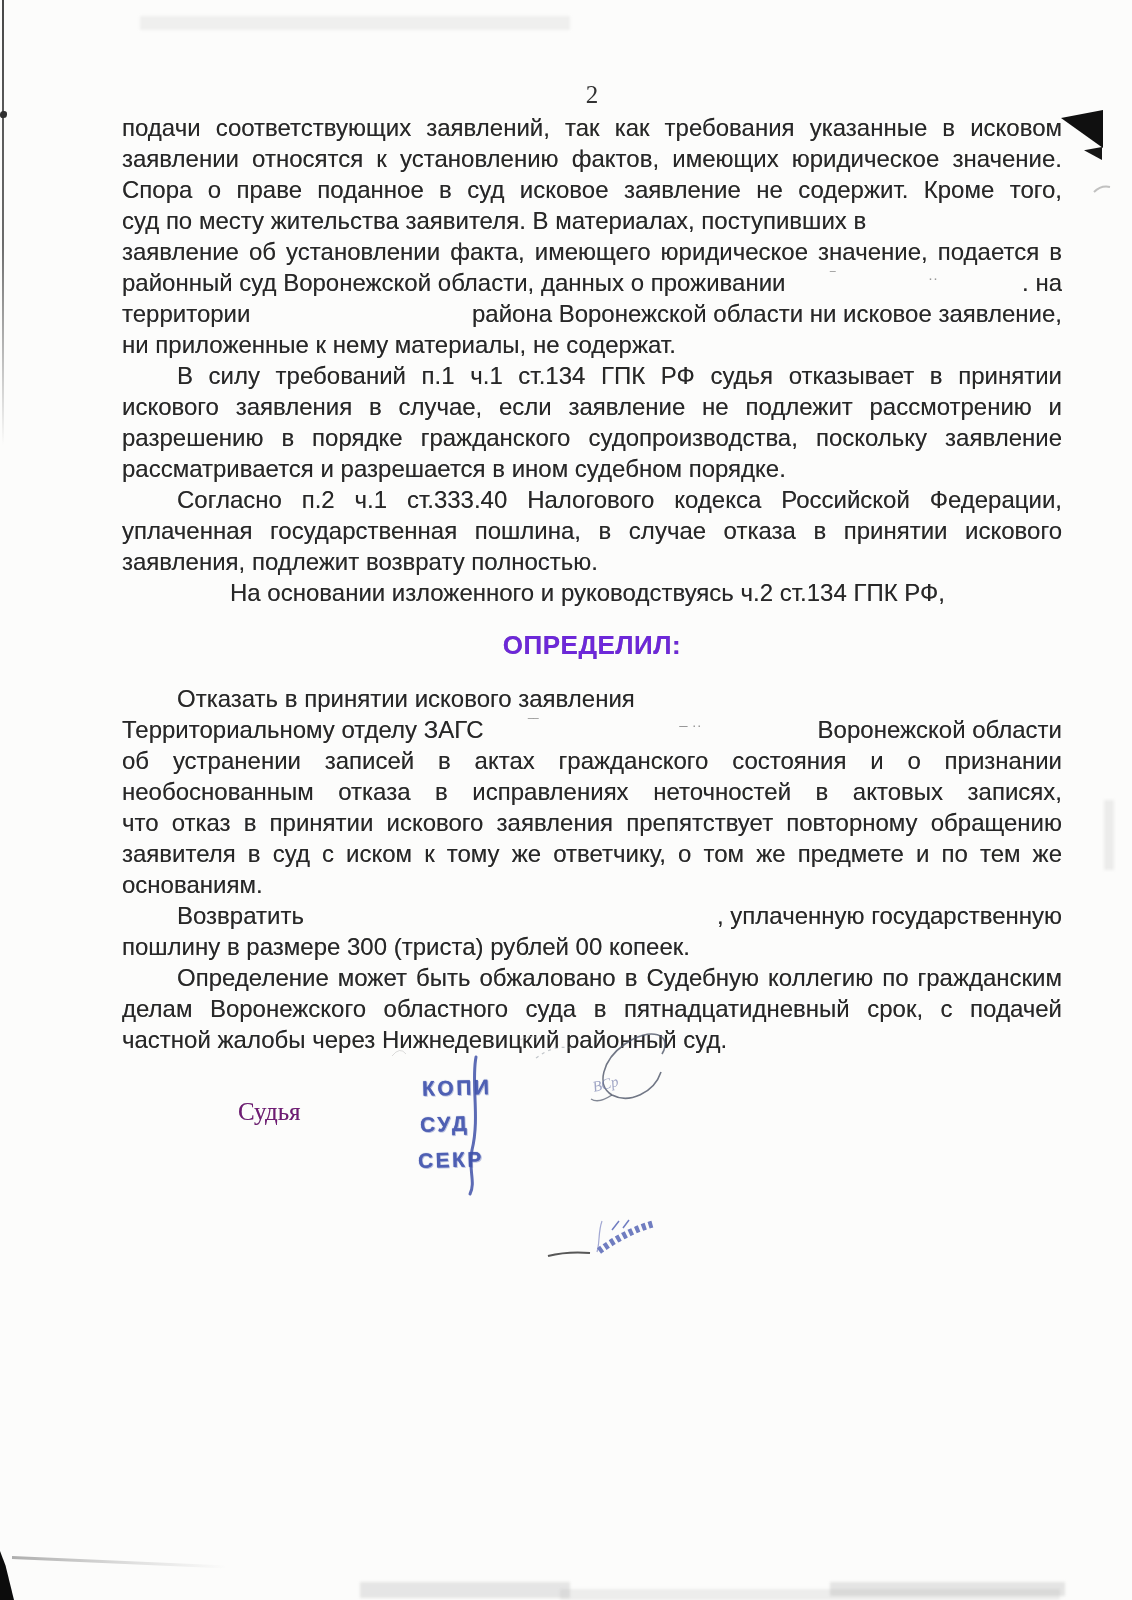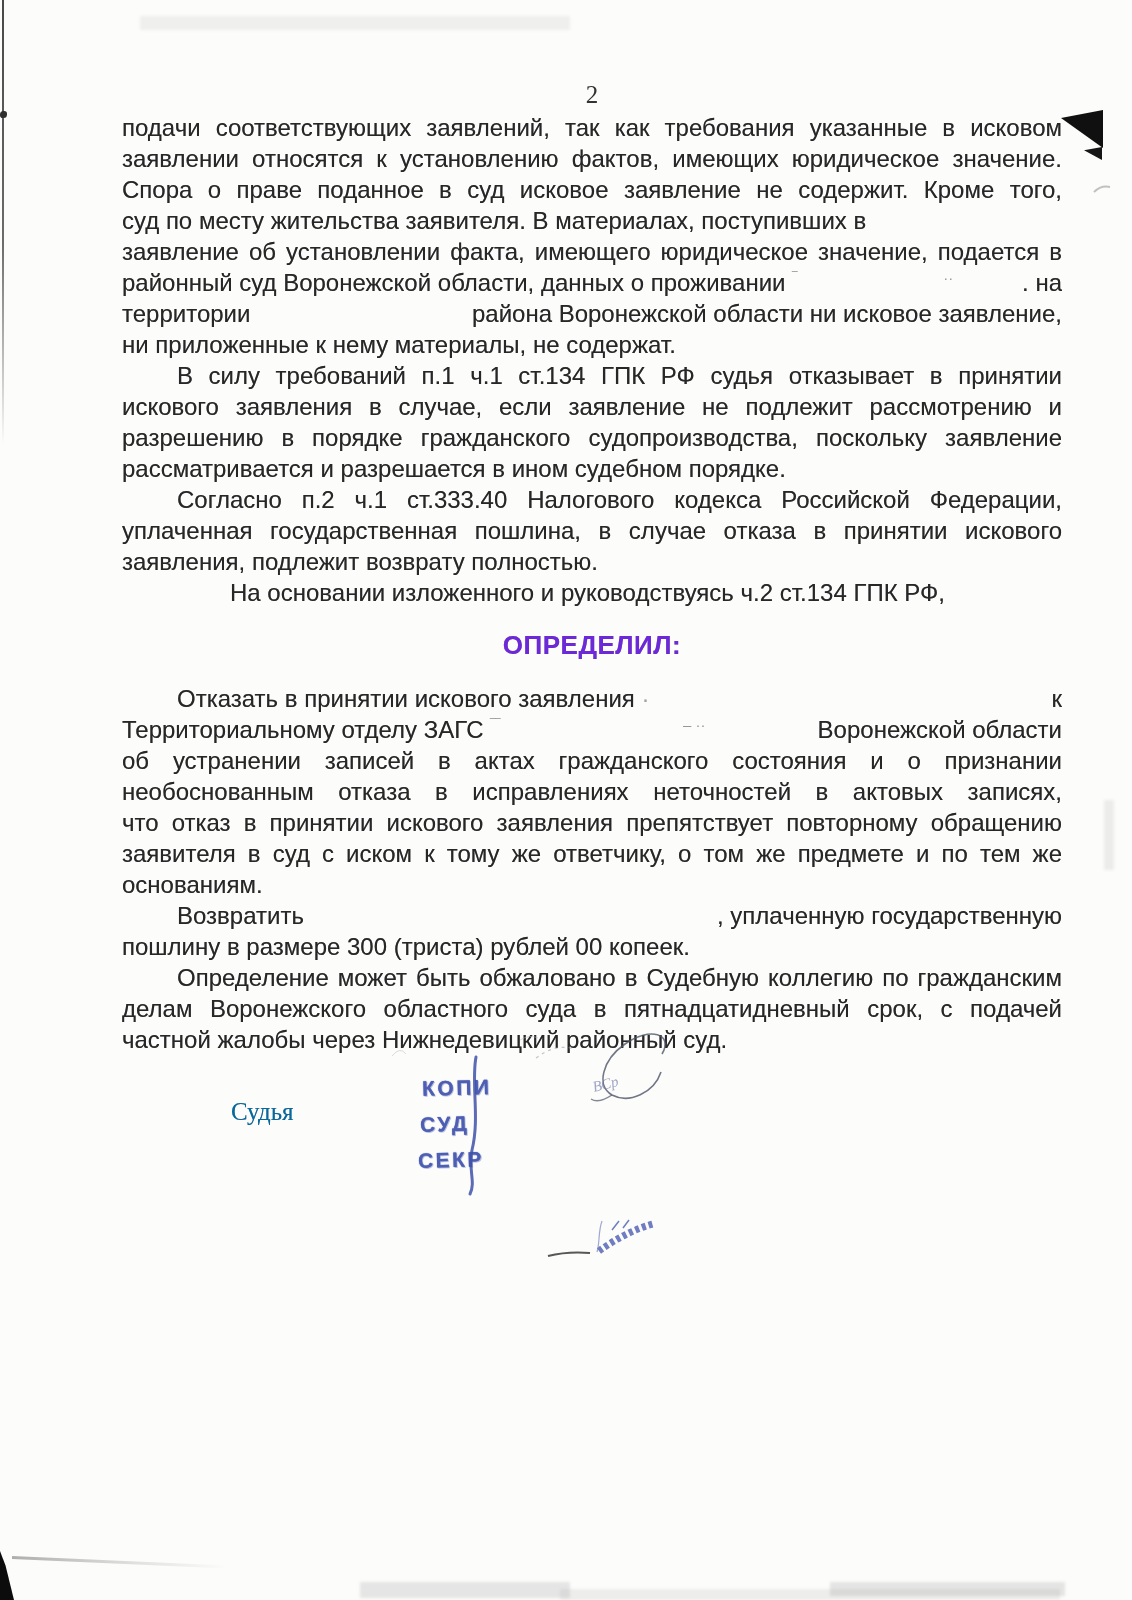--- a/index.html
+++ b/index.html
@@ -7,30 +7,30 @@
   .page{position:absolute;left:0;top:0;width:1132px;height:1600px;background:#fcfcfb;}
 
   .page-number{position:absolute;left:122px;top:82px;width:940px;text-align:center;
     font:25px/26px "Liberation Serif","DejaVu Serif",serif;color:#333;}
 
   .body-text{position:absolute;left:122px;top:112px;width:940px;
     font-family:Liberation Sans, sans-serif;font-size:24px;line-height:31px;
     color:#272727;text-shadow:0 0 .5px rgba(25,25,25,.45);}
   .line{height:31px;overflow:hidden;}
   .line.justify{text-align:justify;text-align-last:justify;}
-  .line.flex{display:flex;align-items:baseline;}
+  .line.flex{display:flex;align-items:baseline;gap:38px;}
   .line.flex span{white-space:pre;}
   .spacer{display:inline-block;}
   .mark{color:#858585;text-shadow:none;opacity:.75;}
   .mark-high{color:#808080;text-shadow:none;opacity:.8;font-size:15px;transform:translateY(-8px);}
   .line.heading{text-align:center;text-align-last:center;font-weight:bold;font-size:26px;
     letter-spacing:.5px;margin:22px 0;color:#6d28d9;}
 
-  .judge-line{position:absolute;left:231px;top:1098px;
-    font:25px "Liberation Serif","DejaVu Serif",serif;color:#0369a1;text-shadow:0 0 .5px rgba(25,25,25,.4);}
+  .judge-line{position:absolute;left:238px;top:1098px;
+    font:25px "Liberation Serif","DejaVu Serif",serif;color:#701a75;text-shadow:0 0 .5px rgba(25,25,25,.4);}
 
   .stamp{position:absolute;left:417px;top:1070px;transform:rotate(-1.5deg);
     font-family:"Liberation Sans","DejaVu Sans",sans-serif;font-weight:bold;}
   .stamp .s-line{font-size:21px;line-height:36px;letter-spacing:2.5px;color:#4e5fb3;
     text-shadow:0 0 1px rgba(78,95,179,.9),1px 1px 0 rgba(78,95,179,.35);}
   .stamp .s-line:nth-child(1){margin-left:6px;}
   .stamp .s-line:nth-child(2){margin-left:3px;}
 
   .artifact{position:absolute;}
   .corner-fold-1{left:1061px;top:110px;width:42px;height:40px;background:#101010;
@@ -82,21 +82,21 @@
       <div class="line">ни приложенные к нему материалы, не содержат.</div>
       <div class="line justify" style="padding-left: 55px;">В силу требований п.1 ч.1 ст.134 ГПК РФ судья отказывает в принятии</div>
       <div class="line justify">искового заявления в случае, если заявление не подлежит рассмотрению и</div>
       <div class="line justify">разрешению в порядке гражданского судопроизводства, поскольку заявление</div>
       <div class="line">рассматривается и разрешается в ином судебном порядке.</div>
       <div class="line justify" style="padding-left: 55px;">Согласно п.2 ч.1 ст.333.40 Налогового кодекса Российской Федерации,</div>
       <div class="line justify">уплаченная государственная пошлина, в случае отказа в принятии искового</div>
       <div class="line">заявления, подлежит возврату полностью.</div>
       <div class="line" style="padding-left: 108px;">На основании изложенного и руководствуясь ч.2 ст.134  ГПК РФ,</div>
       <div class="line heading">ОПРЕДЕЛИЛ:</div>
-      <div class="line flex" style="padding-left: 55px;">
+      <div class="line flex" style="padding-left: 55px; flex-direction: column;">
         <span>Отказать в принятии искового заявления </span>
         <span class="mark">·</span>
         <span class="spacer" style="flex-grow: 1;"></span>
         <span>к</span>
       </div>
       <div class="line flex">
         <span>Территориальному отделу ЗАГС </span>
         <span class="mark-high">‾‾</span>
         <span class="spacer" style="flex-grow: 0.62;"></span>
         <span class="mark-high">– ··</span>

